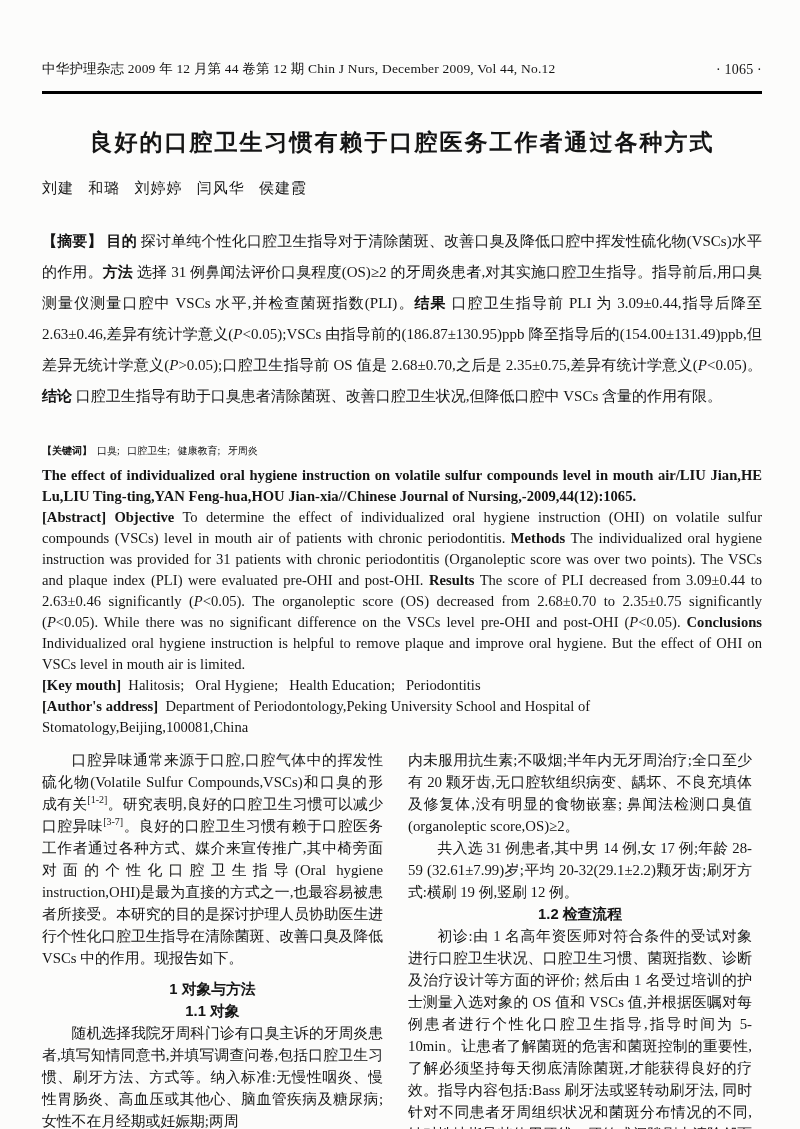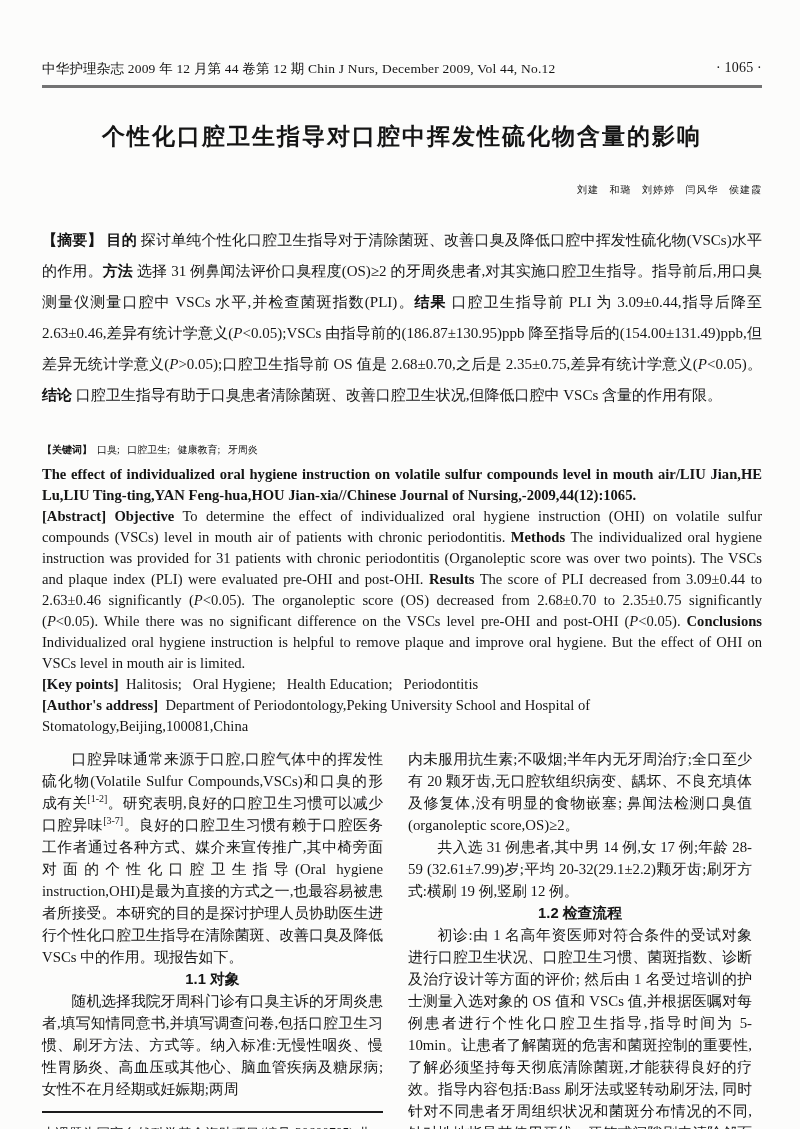--- a/index.html
+++ b/index.html
@@ -12,40 +12,40 @@
     background: #fcfcfb;
     color: #151515;
     font-family: "Liberation Serif", serif;
     overflow: hidden;
     padding: 60px 38px 0 42px;
   }
   
   .header-row {
     display: flex;
     justify-content: space-between;
-    align-items: flex-start;
+    align-items: flex-end;
     font-size: 13.5px;
-    padding-bottom: 7px;
-    border-bottom: 3px solid #737373;
+    padding-bottom: 13px;
+    border-bottom: 3px solid #000000;
     letter-spacing: 0.2px;
   }
   .page-num { font-size: 14px; }
   
   .title {
     margin-top: 33px;
     text-align: center;
     font-family: "Liberation Sans", sans-serif;
     font-weight: bold;
     font-size: 23px;
     letter-spacing: 2px;
   }
   .authors {
-    margin-top: 31px;
-    text-align: right;
-    font-size: 10px;
+    margin-top: 21px;
+    text-align: left;
+    font-size: 15px;
     letter-spacing: 1px;
     white-space: pre-wrap;
   }
   
   .abstract { margin-top: 28px; }
   .abs-cn {
     font-size: 15px;
     line-height: 31px;
     text-align: justify;
   }
@@ -96,38 +96,39 @@
 </head>
 <body>
 
 <div class="page">
 
   <div class="header-row">
     <span>中华护理杂志 2009 年 12 月第 44 卷第 12 期  Chin J Nurs, December 2009, Vol 44, No.12</span>
     <span class="page-num">· 1065 ·</span>
   </div>
 
-  <h1 class="title">个性化口腔卫生指导对口腔中挥发性硫化物含量的影响</h1>
+  <h1 class="title">良好的口腔卫生习惯有赖于口腔医务工作者通过各种方式</h1>
   <div class="authors">刘建   和璐   刘婷婷   闫风华   侯建霞</div>
 
   <div class="abstract">
     <p class="abs-cn"><span class="b">【摘要】 </span><span class="b">目的</span><span> 探讨单纯个性化口腔卫生指导对于清除菌斑、改善口臭及降低口腔中挥发性硫化物(VSCs)水平的作用。</span><span class="b">方法</span><span> 选择 31 例鼻闻法评价口臭程度(OS)≥2 的牙周炎患者,对其实施口腔卫生指导。指导前后,用口臭测量仪测量口腔中 VSCs 水平,并检查菌斑指数(PLI)。</span><span class="b">结果</span><span> 口腔卫生指导前 PLI 为 3.09±0.44,指导后降至 2.63±0.46,差异有统计学意义(</span><span class="i">P</span><span>&lt;0.05);VSCs 由指导前的(186.87±130.95)ppb 降至指导后的(154.00±131.49)ppb,但差异无统计学意义(</span><span class="i">P</span><span>&gt;0.05);口腔卫生指导前 OS 值是 2.68±0.70,之后是 2.35±0.75,差异有统计学意义(</span><span class="i">P</span><span>&lt;0.05)。</span><span class="b">结论</span><span> 口腔卫生指导有助于口臭患者清除菌斑、改善口腔卫生状况,但降低口腔中 VSCs 含量的作用有限。</span></p>
     <p class="kw-cn"><span class="b">【关键词】</span><span>  口臭;   口腔卫生;   健康教育;   牙周炎</span></p>
     <div class="abs-en">
       <p><span class="b">The effect of individualized oral hygiene instruction on volatile sulfur compounds level in mouth air/LIU Jian,HE Lu,LIU Ting-ting,YAN Feng-hua,HOU Jian-xia//Chinese Journal of Nursing,-2009,44(12):1065.</span></p>
       <p><span class="b">[Abstract]  Objective</span><span>  To determine the effect of individualized oral hygiene instruction (OHI) on volatile sulfur compounds (VSCs) level in mouth air of patients with chronic periodontitis. </span><span class="b">Methods</span><span>  The individualized oral hygiene instruction was provided for 31 patients with chronic periodontitis (Organoleptic score was over two points). The VSCs and plaque index (PLI) were evaluated pre-OHI and post-OHI. </span><span class="b">Results</span><span>  The score of PLI decreased from 3.09±0.44 to 2.63±0.46 significantly (</span><span class="i">P</span><span>&lt;0.05). The organoleptic score (OS) decreased from 2.68±0.70 to 2.35±0.75 significantly (</span><span class="i">P</span><span>&lt;0.05). While there was no significant difference on the VSCs level pre-OHI and post-OHI (</span><span class="i">P</span><span>&lt;0.05). </span><span class="b">Conclusions</span><span>  Individualized oral hygiene instruction is helpful to remove plaque and improve oral hygiene. But the effect of OHI on VSCs level in mouth air is limited.</span></p>
-      <p class="kwline"><span class="b">[Key points]</span><span>  Halitosis;   Oral Hygiene;   Health Education;   Periodontitis</span></p>
+      <p class="kwline"><span class="b">[Key mouth]</span><span>  Halitosis;   Oral Hygiene;   Health Education;   Periodontitis</span></p>
       <p class="kwline"><span class="b">[Author's address]</span><span>  Department of Periodontology,Peking University School and Hospital of Stomatology,Beijing,100081,China</span></p>
     </div>
   </div>
 
   <div class="columns">
 
     <div class="col">
       <p class="para"><span>口腔异味通常来源于口腔,口腔气体中的挥发性硫化物(Volatile Sulfur Compounds,VSCs)和口臭的形成有关</span><sup>[1-2]</sup><span>。研究表明,良好的口腔卫生习惯可以减少口腔异味</span><sup>[3-7]</sup><span>。良好的口腔卫生习惯有赖于口腔医务工作者通过各种方式、媒介来宣传推广,其中椅旁面对面的个性化口腔卫生指导(Oral hygiene instruction,OHI)是最为直接的方式之一,也最容易被患者所接受。本研究的目的是探讨护理人员协助医生进行个性化口腔卫生指导在清除菌斑、改善口臭及降低 VSCs 中的作用。现报告如下。</span></p>
+      <p class="h-sans h-top">1  对象与方法</p>
       <p class="h-sans">1.1  对象</p>
       <p class="para">随机选择我院牙周科门诊有口臭主诉的牙周炎患者,填写知情同意书,并填写调查问卷,包括口腔卫生习惯、刷牙方法、方式等。纳入标准:无慢性咽炎、慢性胃肠炎、高血压或其他心、脑血管疾病及糖尿病;女性不在月经期或妊娠期;两周</p>
 
       <div class="footnote">
         <p class="hang">本课题为国家自然科学基金资助项目(编号:30600705);北京市科技新星计划(编号:2007A010)</p>
 
       </div>
     </div>
 
     <div class="col col-right">

